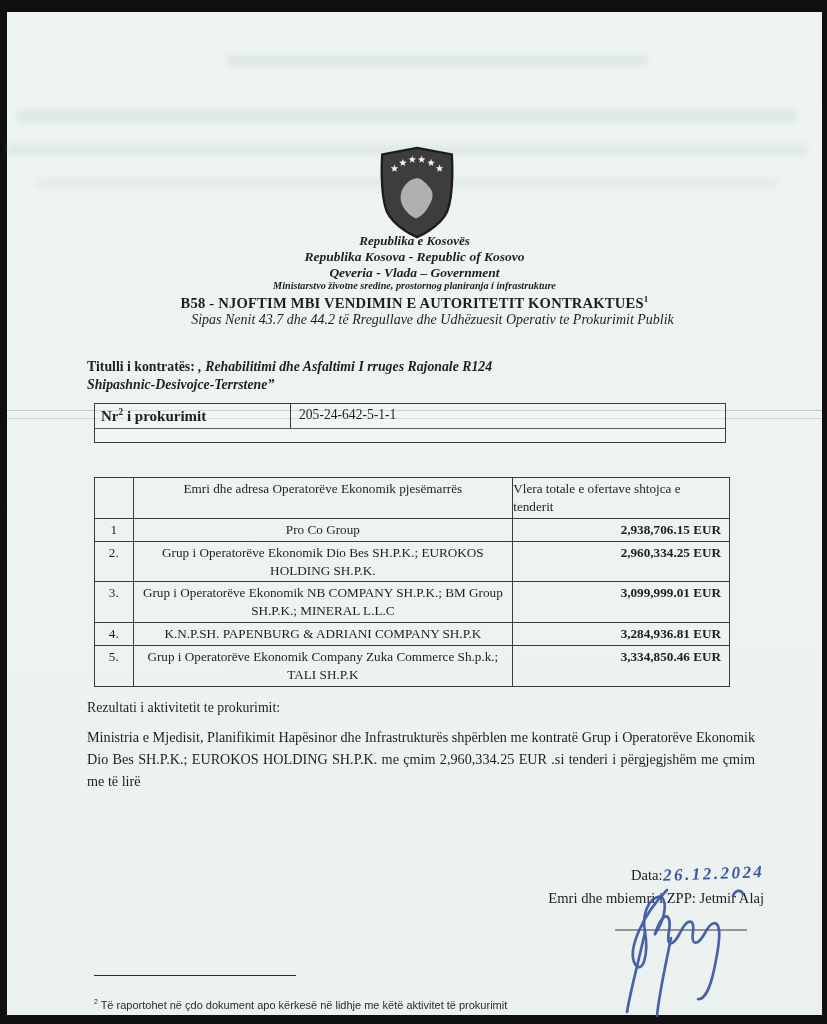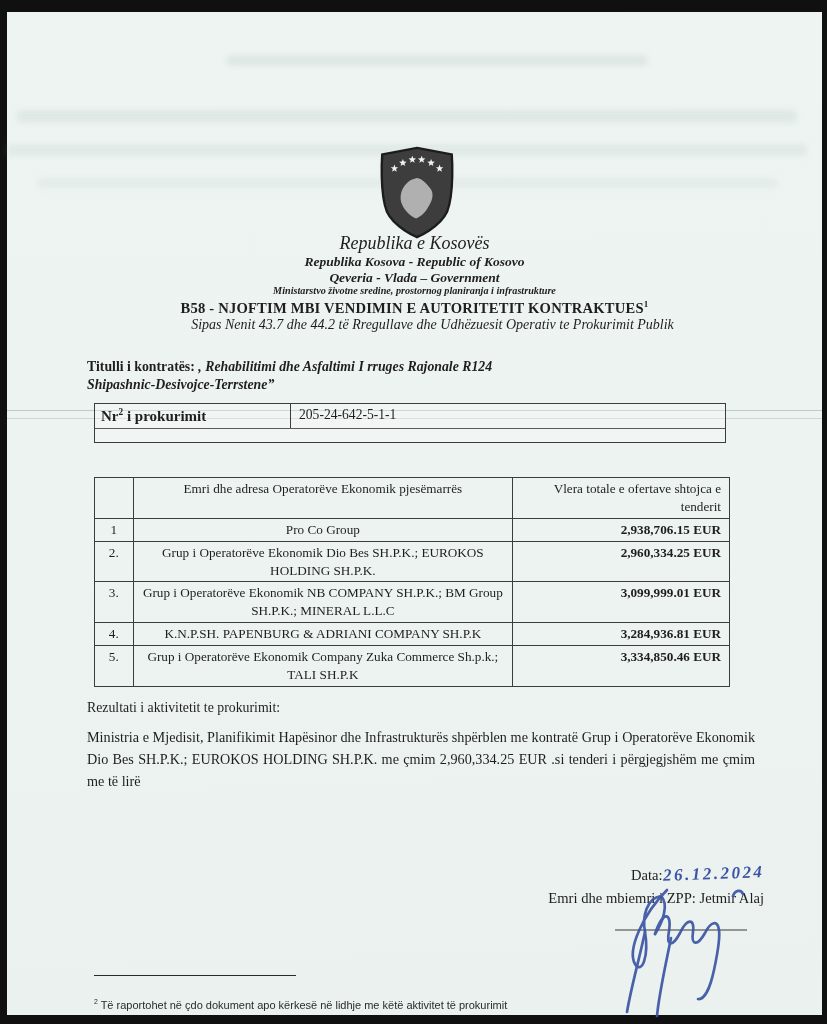--- a/index.html
+++ b/index.html
@@ -14,21 +14,21 @@
     background:linear-gradient(178deg,#eef4f1 0%,#edf3f1 55%,#eaf1ee 100%);
     color:#1e1e1e;
   }
   
   .ghost{position:absolute;background:rgba(148,178,172,.22);filter:blur(3px);border-radius:3px;}
   .scanline{position:absolute;left:0;right:0;height:1px;background:rgba(110,125,122,.35);}
   
   .emblem{position:absolute;left:367px;top:134px;width:86px;height:94px;}
   
   .hdr{position:absolute;left:0;right:0;top:222px;text-align:center;line-height:1.05;}
-  .hdr .l1{font-size:18px;font-weight:normal;font-style:italic;}
+  .hdr .l1{font-size:13px;font-weight:bold;font-style:italic;}
   .hdr .l2{font-size:13.5px;font-weight:bold;font-style:italic;margin-top:2px;}
   .hdr .l3{font-size:13.5px;font-weight:bold;font-style:italic;margin-top:2px;}
   .hdr .l4{font-size:10.8px;font-weight:bold;font-style:italic;margin-top:3px;}
   .hdr .l5{font-size:10.2px;font-weight:bold;font-style:italic;margin-top:1px;}
   .hdr .title{font-size:14.6px;font-weight:bold;margin-top:3px;letter-spacing:.2px;}
   .hdr .subtitle{font-size:14px;font-style:italic;margin-top:2px;margin-left:36px;}
   sup{font-size:.62em;}
   
   .contract{position:absolute;left:80px;top:346px;width:620px;font-size:13.8px;line-height:1.3;}
   .contract .lbl{font-weight:bold;}
@@ -38,21 +38,21 @@
   .nr-table .row1{display:flex;border-bottom:1px solid #5a5a5a;}
   .nr-table .c1{width:183px;border-right:1.4px solid #3c3c3c;padding:3px 6px;font-size:15px;font-weight:bold;}
   .nr-table .c2{flex:1;padding:3px 8px;font-size:13.6px;}
   .nr-table .row2{height:13px;}
   
   table.bids{position:absolute;left:87px;top:465px;width:636px;border-collapse:collapse;font-size:13.2px;}
   table.bids td,table.bids th{border:1.3px solid #3c3c3c;padding:2px 6px;vertical-align:top;font-weight:normal;text-align:center;line-height:1.35;}
   table.bids .cno{width:26px;}
   table.bids .cname{width:376px;}
   table.bids .cval{width:206px;text-align:right;font-weight:bold;padding-right:8px;}
-  table.bids th.cval{font-weight:normal;text-align:right;padding-left:0;}
+  table.bids th.cval{font-weight:normal;text-align:left;padding-left:0;}
   table.bids .hrow th{height:36px;}
   
   .result-label{position:absolute;left:80px;top:688px;font-size:13.8px;}
   .result-par{position:absolute;left:80px;top:714px;width:668px;font-size:14.2px;line-height:1.55;text-align:justify;}
   
   .signoff{position:absolute;right:58px;top:850px;text-align:right;font-size:14.6px;line-height:1.5;}
   .signoff .dateline{white-space:nowrap;}
   .hand{
     color:#3c55a5;font-style:italic;font-weight:bold;
     font-size:17px;letter-spacing:2.5px;

